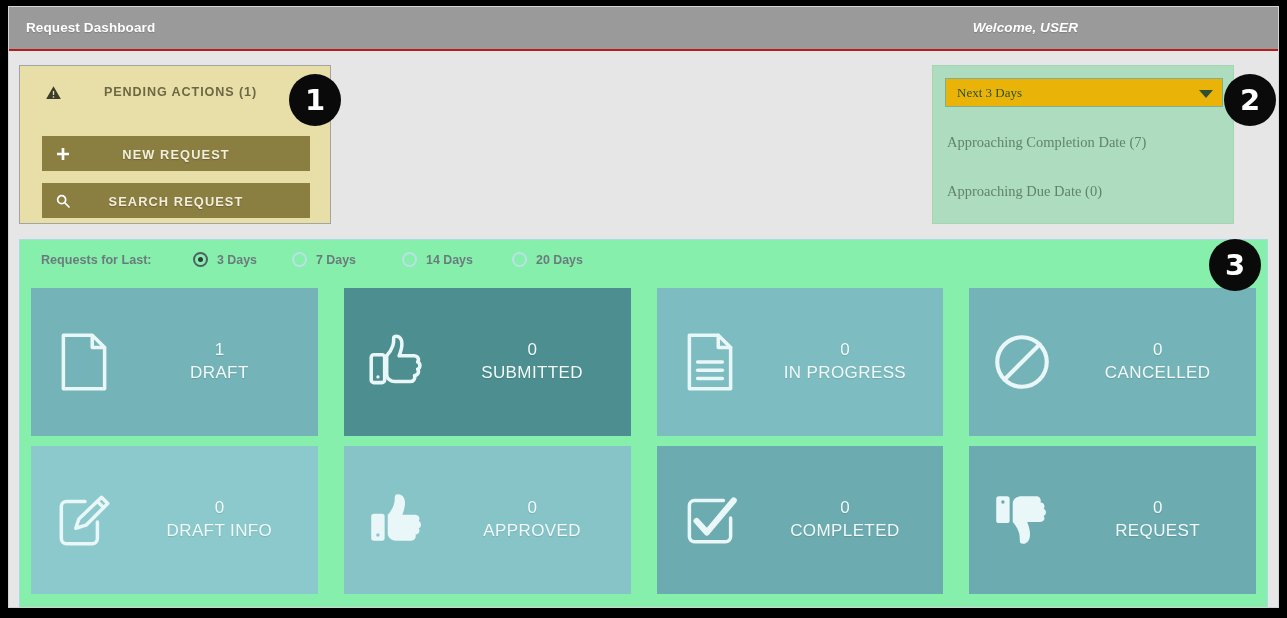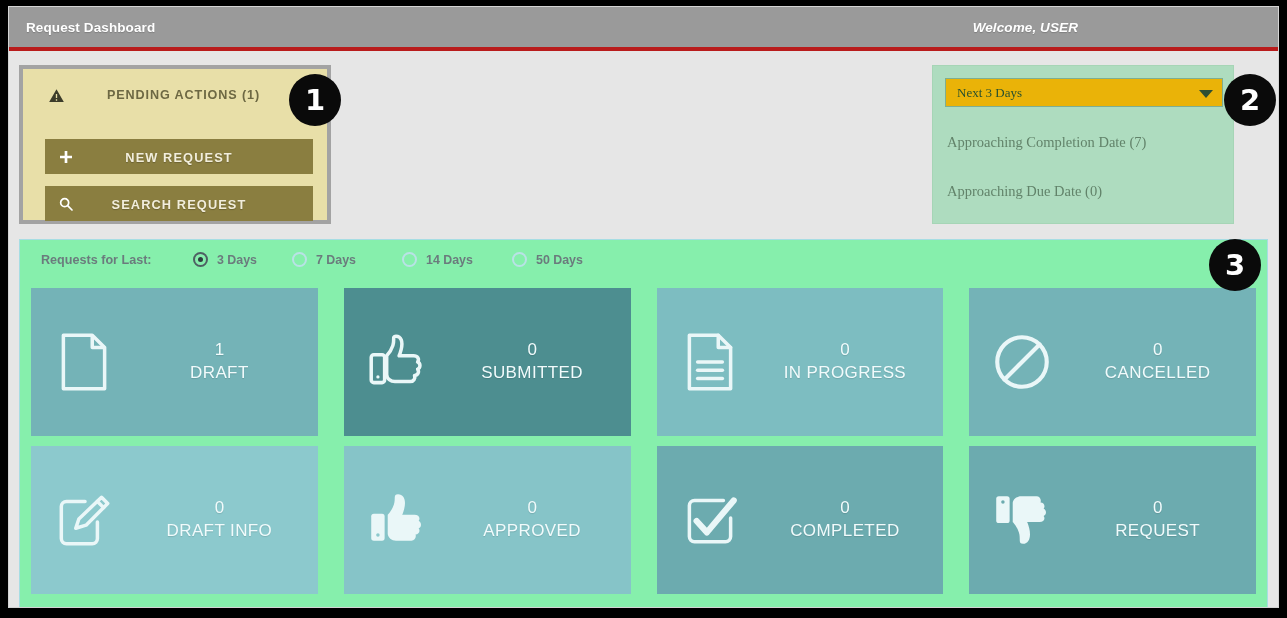--- a/index.html
+++ b/index.html
@@ -30,21 +30,21 @@
     overflow: hidden;
   }
 
   
   #header-bar {
     position: absolute;
     left: 0; top: 0;
     width: 100%;
     height: 44px;
     background: #9a9a9a;
-    border-bottom: 4px solid #b91c1c;
+    border-bottom: 2px solid #b91c1c;
   }
   #header-title {
     position: absolute;
     left: 17px; top: 13px;
     font-size: 13.5px;
     font-weight: bold;
     color: #ffffff;
     letter-spacing: 0.1px;
     text-shadow: 0 1px 1px rgba(0,0,0,0.18);
   }
@@ -68,21 +68,21 @@
     background: #e6e6e6;
   }
 
   
   #pending-panel {
     position: absolute;
     left: 10px; top: 14px;
     width: 312px;
     height: 159px;
     background: #e8dfa8;
-    border: 4px solid #a3a3a3;
+    border: 1px solid #a3a3a3;
   }
   #pending-header {
     position: relative;
     height: 56px;
   }
   #pending-warning-icon {
     position: absolute;
     left: 25px; top: 19px;
     width: 17px; height: 16px;
     color: #3c3c2a;
@@ -360,21 +360,21 @@
         <div class="radio-option" id="radio-7">
           <span class="radio-dot"></span>
           <span class="radio-text">7 Days</span>
         </div>
         <div class="radio-option" id="radio-14">
           <span class="radio-dot"></span>
           <span class="radio-text">14 Days</span>
         </div>
         <div class="radio-option" id="radio-30">
           <span class="radio-dot"></span>
-          <span class="radio-text">50 Days</span>
+          <span class="radio-text">20 Days</span>
         </div>
       </div>
 
       <div id="tile-grid">
 
         <div class="tile-row">
 
           <div class="tile" style="background: rgb(116, 179, 183);">
             <span class="tile-icon">
               <svg viewBox="0 0 64 64" width="66" height="66" fill="none" stroke="currentColor" stroke-width="3.4" stroke-linejoin="round">

